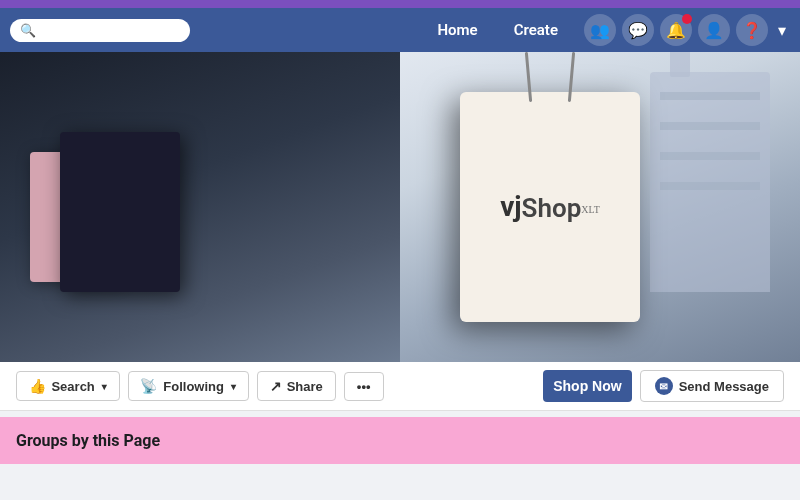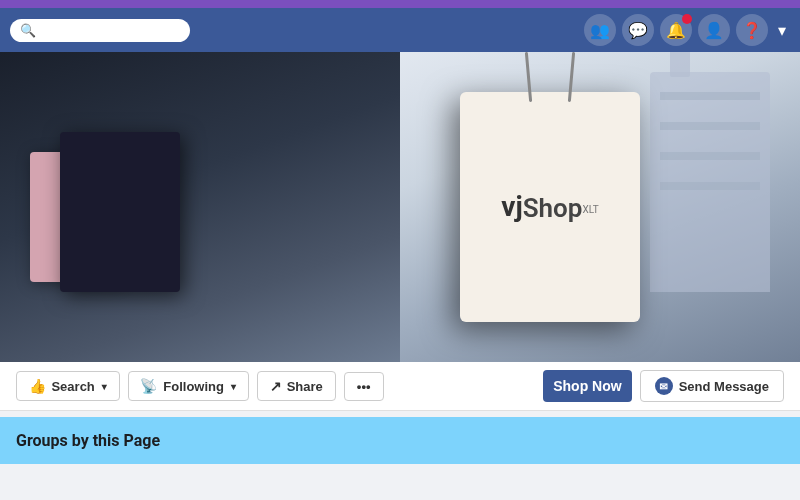--- a/index.html
+++ b/index.html
@@ -229,20 +229,21 @@
       font-size: 26px;
       font-weight: 600;
       color: #444;
       margin-top: 2px;
     }
 
     .bag-sub {
       font-size: 10px;
       color: #777;
       margin-top: 4px;
+      font-family: Liberation Serif, serif;
     }
 
     
     .dark-bag {
       position: absolute;
       left: 60px;
       top: 80px;
       width: 120px;
       height: 160px;
       background: #1a1a2e;
@@ -321,21 +322,21 @@
       background: #3b5998;
       display: flex;
       align-items: center;
       justify-content: center;
       color: white;
       font-size: 10px;
     }
 
     
     .groups-section {
-      background: #7dd3fc;
+      background: #f9a8d4;
       padding: 14px 16px;
       margin-top: 6px;
     }
 
     .groups-title {
       font-size: 16px;
       font-weight: 700;
       color: #1c1e21;
     }
 
@@ -348,20 +349,24 @@
 </head>
 <body>
 
 <div class="top-stripe"></div>
 
 <nav class="navbar">
   <div class="search-bar">
     <span class="search-icon-svg">🔍</span>
   </div>
   <div class="nav-spacer"></div>
+  <div class="nav-links">
+    <a class="nav-link">Home</a>
+    <a class="nav-link">Create</a>
+  </div>
   <div class="nav-icons">
     <div class="nav-icon-btn">
       <span>👥</span>
     </div>
     <div class="nav-icon-btn">
       <span>💬</span>
     </div>
     <div class="nav-icon-btn">
       <span>🔔</span>
       <span class="badge"></span>

